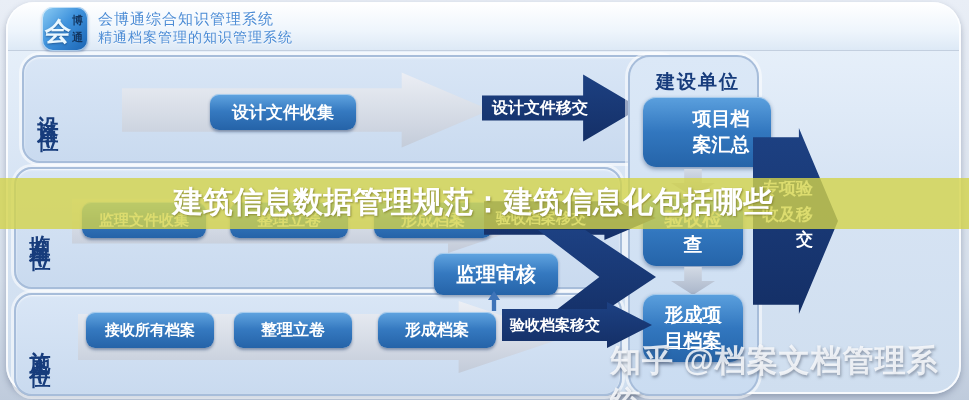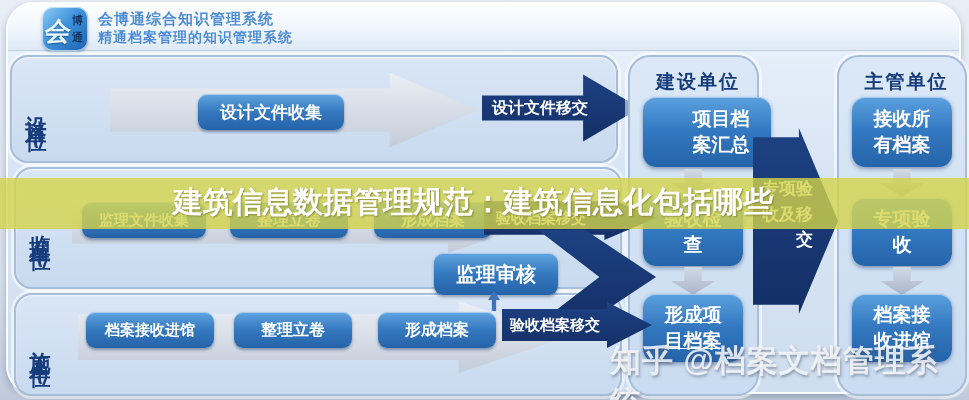--- a/index.html
+++ b/index.html
@@ -24,21 +24,21 @@
   }
   .logo{
     position:absolute;left:34px;top:4px;width:46px;height:44px;border-radius:11px;
     background:linear-gradient(135deg,#8ecdf4 0%,#3f93dd 45%,#1a63b2 100%);
     box-shadow:inset 0 0 0 1px rgba(255,255,255,.6),0 2px 3px rgba(60,90,140,.4);
   }
   .logo .main{position:absolute;left:3px;top:7px;font-size:26px;font-weight:bold;color:#eaf8ff;text-shadow:0 1px 2px rgba(20,60,110,.6);transform:skewX(-6deg);}
   .logo .sub{position:absolute;font-size:11px;font-weight:bold;color:#12355f;}
   .logo .sub.t{right:5px;top:6px;}
   .logo .sub.b{right:5px;bottom:6px;}
-  .hline{position:absolute;left:90px;font-weight:bold;color:#4c8cd5;letter-spacing:1px;text-shadow:0 1px 1px rgba(255,255,255,.9);}
+  .hline{position:absolute;left:90px;font-weight:normal;color:#4c8cd5;letter-spacing:1px;text-shadow:0 1px 1px rgba(255,255,255,.9);}
   .hline.l1{top:7px;font-size:15px;}
   .hline.l2{top:26px;font-size:14px;}
 
   .lane{
     position:absolute;background:linear-gradient(180deg,#d9e6f6 0%,#c9daef 100%);
     border:2px solid #a7bdda;border-radius:18px;
     box-shadow:0 0 0 3px rgba(255,255,255,.55), inset 0 1px 2px rgba(255,255,255,.8);
   }
   .lane-label{
     position:absolute;left:14px;top:50%;transform:translateY(-50%);
@@ -108,21 +108,21 @@
   <div class="header-bar">
     <div class="logo">
       <span class="main">会</span>
       <span class="sub t">博</span>
       <span class="sub b">通</span>
     </div>
     <div class="hline l1">会博通综合知识管理系统</div>
     <div class="hline l2">精通档案管理的知识管理系统</div>
   </div>
 
-  <div class="lane" style="left:10px;top:55px;width:604px;height:104px;">
+  <div class="lane" style="left:22px;top:55px;width:604px;height:104px;padding-left:47px;">
     <div class="lane-label">设计单位</div>
     <div class="light-arrow" style="left:98px;top:14px;width:368px;height:78px;clip-path:polygon(0 22%,76% 22%,76% 2%,100% 50%,76% 98%,76% 78%,0 78%);"></div>
     <div class="box-blue" style="left:186px;top:37px;width:146px;height:36px;font-size:17px;">设计文件收集</div>
   </div>
 
   <div class="navy-arrow" style="left:482px;top:73px;width:158px;height:70px;clip-path:polygon(0 32%,64% 32%,64% 2%,100% 50%,64% 98%,64% 68%,0 68%);padding-left:0;">
     <span style="margin-left:10px;font-size:16px;">设计文件移交</span>
   </div>
 
   <div class="lane" style="left:14px;top:167px;width:604px;height:118px;">
@@ -138,21 +138,21 @@
     <span style="margin-left:12px;font-size:15px;">验收档案移交</span>
   </div>
 
   <div class="navy-arrow" style="left:538px;top:228px;width:118px;height:98px;clip-path:polygon(0 2%,40% 2%,100% 50%,40% 98%,0 98%,52% 50%);z-index:4;"></div>
 
   <div class="connector-up" style="left:488px;top:291px;z-index:6;"></div>
 
   <div class="lane" style="left:14px;top:293px;width:604px;height:99px;">
     <div class="lane-label">施工单位</div>
     <div class="light-arrow" style="left:62px;top:6px;width:488px;height:72px;clip-path:polygon(0 18%,78% 18%,78% 0,100% 50%,78% 100%,78% 82%,0 82%);"></div>
-    <div class="box-blue" style="left:70px;top:17px;width:128px;height:36px;font-size:15px;">档案接收进馆</div>
+    <div class="box-blue" style="left:70px;top:17px;width:128px;height:36px;font-size:15px;">接收所有档案</div>
     <div class="box-blue" style="left:218px;top:17px;width:118px;height:36px;font-size:16px;">整理立卷</div>
     <div class="box-blue" style="left:362px;top:17px;width:118px;height:36px;font-size:16px;">形成档案</div>
   </div>
 
   <div class="navy-arrow" style="left:502px;top:302px;width:150px;height:46px;clip-path:polygon(0 15%,70% 15%,70% 0,100% 50%,70% 100%,70% 85%,0 85%);z-index:5;">
     <span style="margin-left:8px;font-size:15px;">验收档案移交</span>
   </div>
 
   <div class="col-panel" style="left:628px;top:55px;width:127px;height:337px;">
     <div class="col-title">建设单位</div>
@@ -165,32 +165,18 @@
     </div>
     <div class="down-arrow" style="left:41px;top:210px;"></div>
     <div class="col-box" style="left:13px;top:237px;width:100px;height:68px;text-decoration:underline;">
       <span>形成项目档案</span>
     </div>
   </div>
 
   <div class="navy-arrow" style="left:753px;top:128px;width:85px;height:186px;clip-path:polygon(0 5%,54% 5%,54% 0,100% 50%,54% 100%,54% 95%,0 95%);z-index:3;"></div>
   <div style="position:absolute;left:755px;top:176px;width:58px;z-index:5;font-size:17px;line-height:1.5;font-weight:bold;color:#fff;text-align:right;word-break:break-all;">专项验收及移交</div>
 
-  <div class="col-panel" style="left:837px;top:55px;width:126px;height:337px;">
-    <div class="col-title">主管单位</div>
-    <div class="col-box" style="left:13px;top:40px;width:100px;height:70px;">
-      <span>接收所有档案</span>
-    </div>
-    <div class="down-arrow" style="left:41px;top:112px;"></div>
-    <div class="col-box" style="left:13px;top:141px;width:100px;height:68px;">
-      <span>专项验收</span>
-    </div>
-    <div class="down-arrow" style="left:41px;top:210px;"></div>
-    <div class="col-box" style="left:13px;top:237px;width:100px;height:68px;">
-      <span>档案接收进馆</span>
-    </div>
-  </div>
 
   <div class="band"></div>
   <div class="band-title">建筑信息数据管理规范：建筑信息化包括哪些</div>
 
   <div class="watermark">知乎 @档案文档管理系统</div>
 </div>
 
 </body></html>

